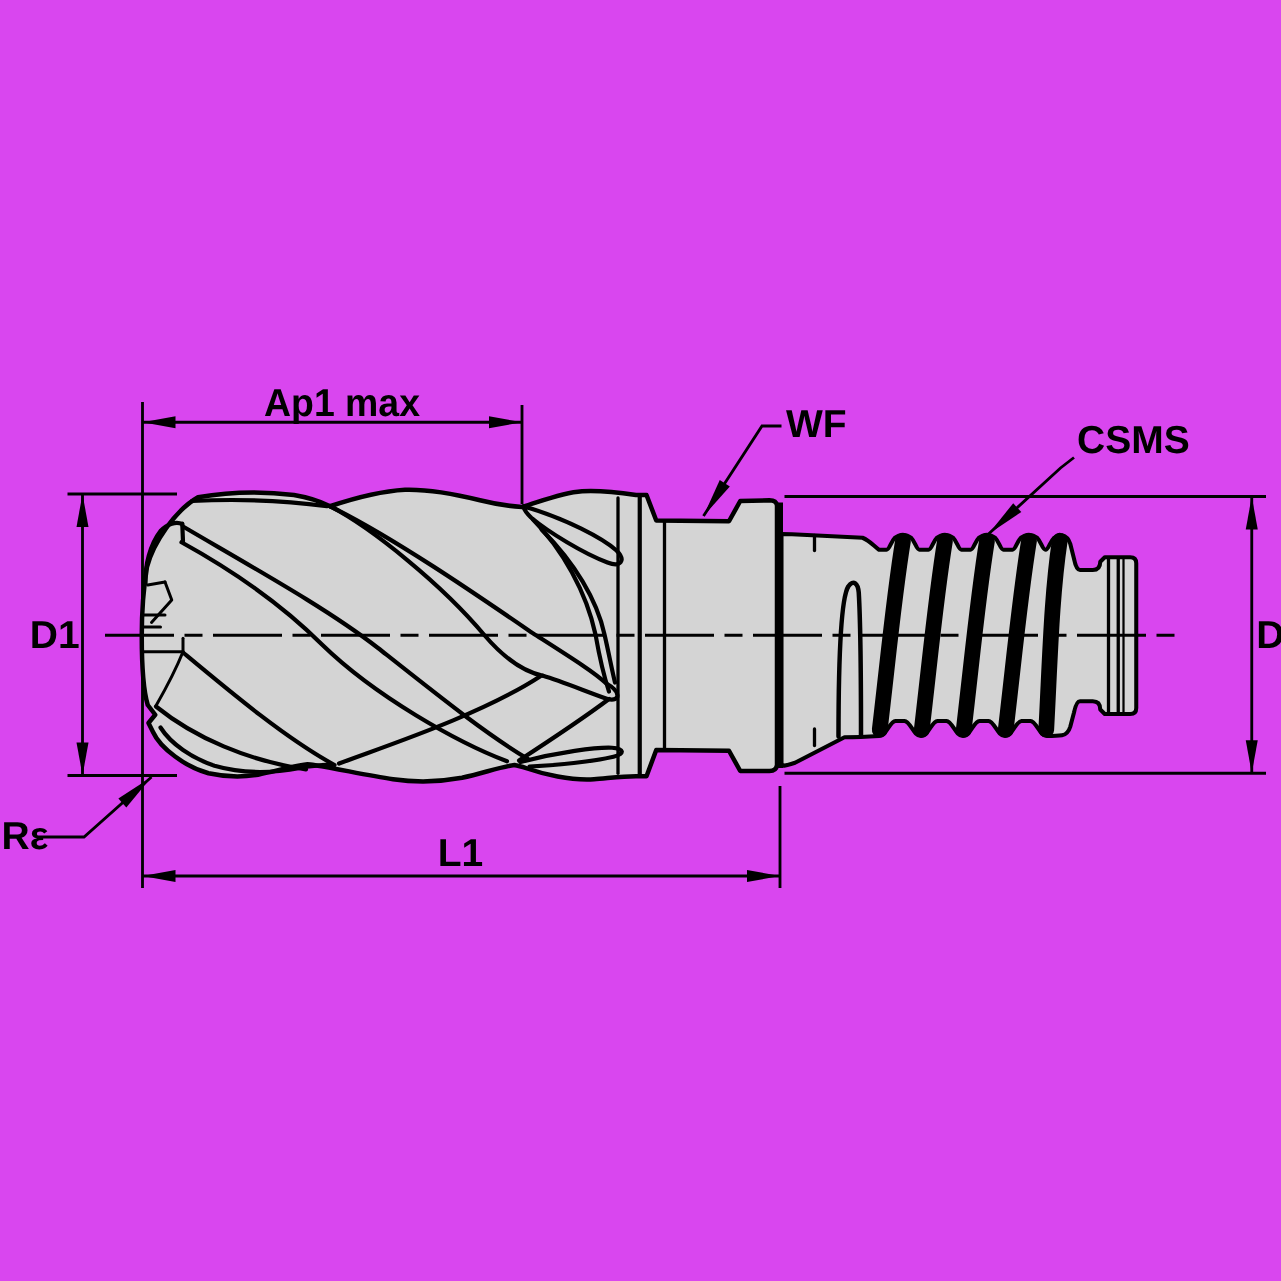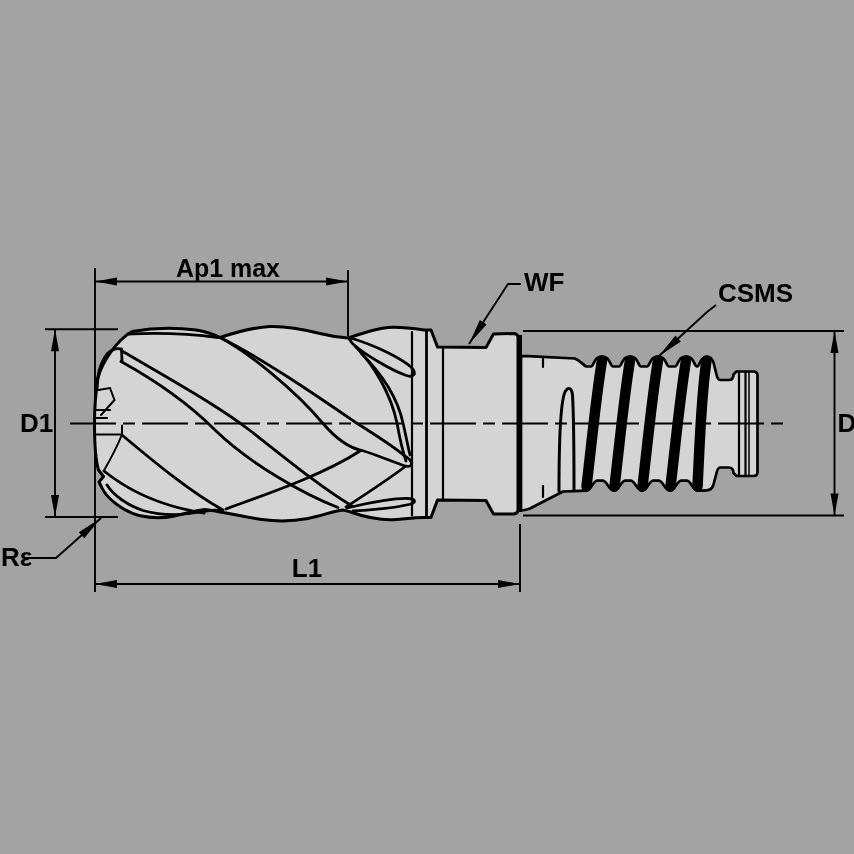--- a/index.html
+++ b/index.html
@@ -8,21 +8,21 @@
     background: #ffffff;
     width: 854px;
     height: 854px;
     overflow: hidden;
     font-family: "Liberation Sans", sans-serif;
   }
   #stage {
     position: relative;
     width: 854px;
     height: 854px;
-    background: #a3a3a3;
+    background: #d946ef;
   }
   svg { display: block; }
   .outline  { fill: #d4d4d4; stroke: #000000; stroke-width: 3; stroke-linejoin: round; }
   .detail   { fill: none; stroke: #000000; stroke-width: 2.8; stroke-linecap: round; stroke-linejoin: round; }
   .detail-thin { fill: none; stroke: #000000; stroke-width: 2.2; stroke-linecap: round; }
   .thick    { stroke: #000000; stroke-linecap: butt; }
   .dim      { fill: none; stroke: #000000; stroke-width: 1.9; stroke-linecap: butt; }
   .arrow    { fill: #000000; stroke: none; }
   .cl       { fill: none; stroke: #000000; stroke-width: 2; stroke-dasharray: 46 7 12 7; }
   .lbl      { fill: #000000; font-family: "Liberation Sans", sans-serif; font-weight: bold; font-size: 26px; }

